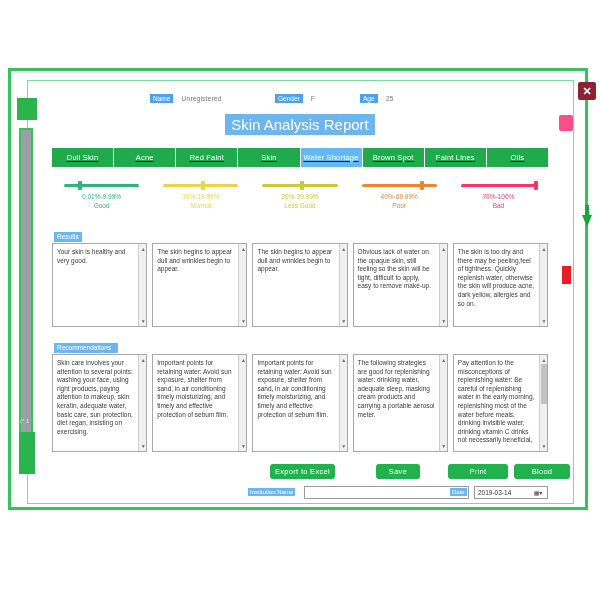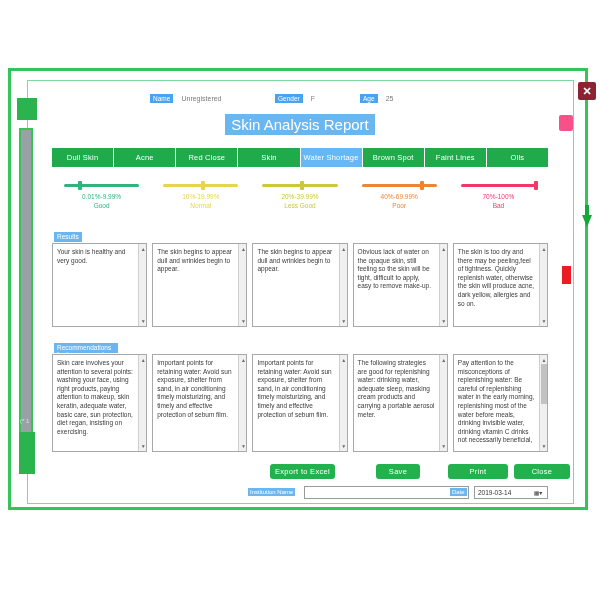--- a/index.html
+++ b/index.html
@@ -170,20 +170,21 @@
 
   
   .tabbar {
     position: absolute;
     left: 52px;
     top: 148px;
     width: 496px;
     height: 19px;
     display: flex;
     gap: 1px;
+    text-decoration: underline;
   }
   .tab {
     flex: 1;
     background: #1faa4c;
     color: #ffffff;
     font-size: 7.5px;
     line-height: 19px;
     text-align: center;
     cursor: pointer;
     letter-spacing: 0.2px;
@@ -428,21 +429,21 @@
     </div>
   </div>
 
   <div class="report-title">
     <span>Skin Analysis Report</span>
   </div>
 
   <div class="tabbar" id="tabbar">
       <div class="tab">Dull Skin</div>
       <div class="tab">Acne</div>
-      <div class="tab">Red Close</div>
+      <div class="tab">Red Faint</div>
       <div class="tab">Skin</div>
       <div class="tab active">Water Shortage</div>
       <div class="tab">Brown Spot</div>
       <div class="tab">Faint Lines</div>
       <div class="tab">Oils</div>
     </div>
 
   <div class="legend-row" id="legendrow">
       <div class="legend-cell">
         <div class="legend-bar" style="background: rgb(47, 181, 124);">
@@ -557,21 +558,21 @@
           <div class="thumb"></div>
           <div class="dn">▼</div>
         </div>
       </div>
     </div>
 
   <div class="btn-row">
     <div class="btn btn-excel">Export to Excel</div>
     <div class="btn btn-save">Save</div>
     <div class="btn btn-print">Print</div>
-    <div class="btn btn-close">Close</div>
+    <div class="btn btn-close">Blood</div>
   </div>
 
   <div class="footer">
     <span class="f-inst-label">Institution Name</span>
     <input class="f-inst-input" type="text" value="" style="">
     <span class="f-date-label">Date</span>
     <div class="f-date-box">
       <span>2019-03-14</span>
       <span class="f-date-btn">▦▾</span>
     </div>

